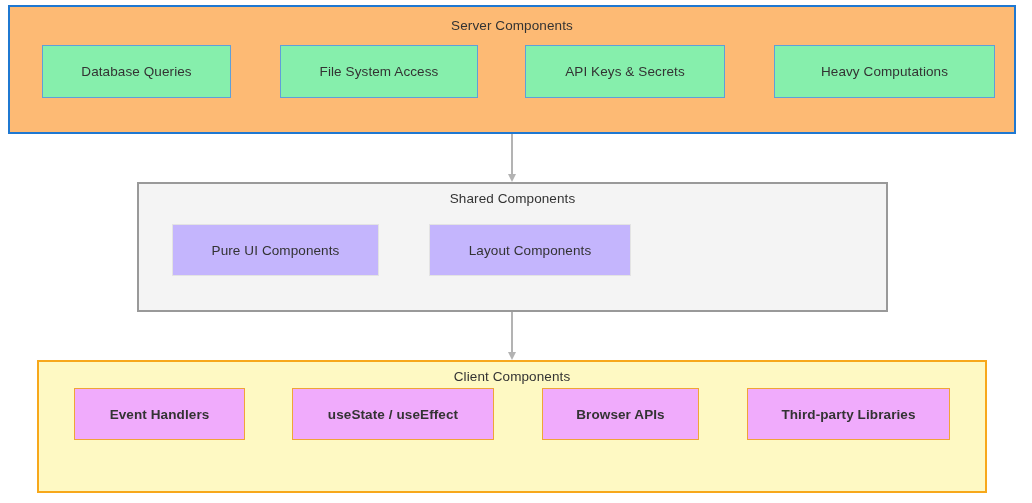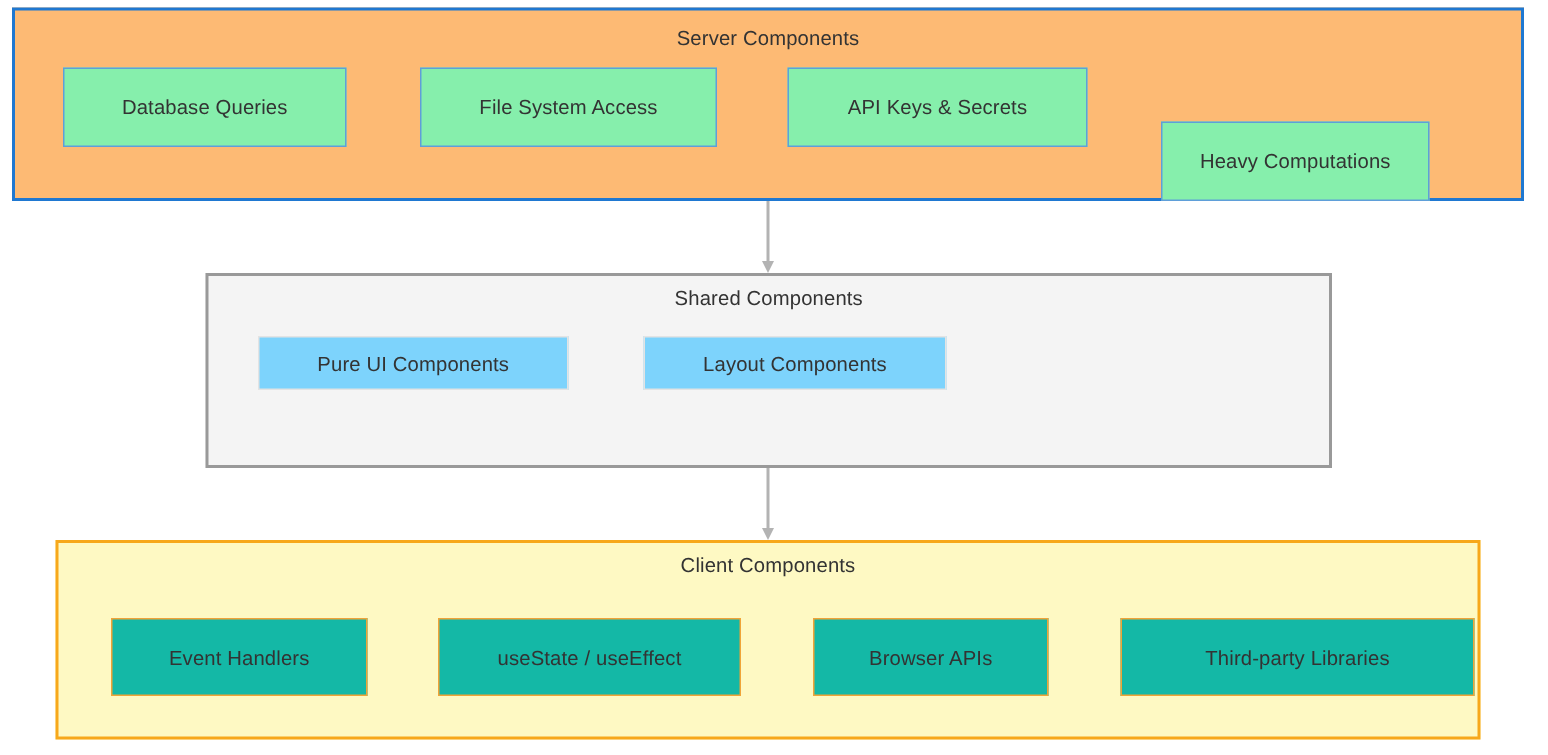--- a/index.html
+++ b/index.html
@@ -76,41 +76,42 @@
   #shared-group {
     left: 137px;
     top: 182px;
     width: 751px;
     height: 130px;
     background: #f4f4f4;
     border-color: #999999;
   }
   #shared-group .group-title { top: 7px; }
   .node.shared {
-    background: #7dd3fc;
+    background: #c4b5fd;
     border-color: #e3e3e3;
     top: 224px;
-    height: 36px;
+    height: 52px;
   }
 
   
   #client-group {
     left: 37px;
     top: 360px;
     width: 950px;
     height: 133px;
     background: #fef9c3;
     border-color: #f7a81b;
   }
   #client-group .group-title { top: 7px; }
   .node.client {
-    background: #14b8a6;
+    background: #f0abfc;
     border-color: #f0a437;
-    top: 412px;
+    top: 388px;
     height: 52px;
+    font-weight: bold;
   }
 
   
   .arrow {
     position: absolute;
     left: 508px;
     width: 9px;
   }
   .arrow .shaft {
     position: absolute;
@@ -145,21 +146,21 @@
   </div>
   <div class="node server" id="srv-0" style="left: 42px; width: 189px;">
     <span>Database Queries</span>
   </div>
   <div class="node server" id="srv-1" style="left: 280px; width: 198px;">
     <span>File System Access</span>
   </div>
   <div class="node server" id="srv-2" style="left: 525px; width: 200px;">
     <span>API Keys &amp; Secrets</span>
   </div>
-  <div class="node server" id="srv-3" style="left: 774px; width: 179px; margin-top: 36px;">
+  <div class="node server" id="srv-3" style="left: 774px; width: 221px;">
     <span>Heavy Computations</span>
   </div>
 
   <div class="arrow" id="arrow-server-shared">
     <div class="shaft"></div>
     <div class="head"></div>
   </div>
 
   <div class="group" id="shared-group">
     <div class="group-title">Shared Components</div>
@@ -181,17 +182,17 @@
   </div>
   <div class="node client" id="cli-0" style="left: 74px; width: 171px;">
     <span>Event Handlers</span>
   </div>
   <div class="node client" id="cli-1" style="left: 292px; width: 202px;">
     <span>useState / useEffect</span>
   </div>
   <div class="node client" id="cli-2" style="left: 542px; width: 157px;">
     <span>Browser APIs</span>
   </div>
-  <div class="node client" id="cli-3" style="left: 747px; width: 236px;">
+  <div class="node client" id="cli-3" style="left: 747px; width: 203px;">
     <span>Third-party Libraries</span>
   </div>
 
 </div>
 
 </body></html>

